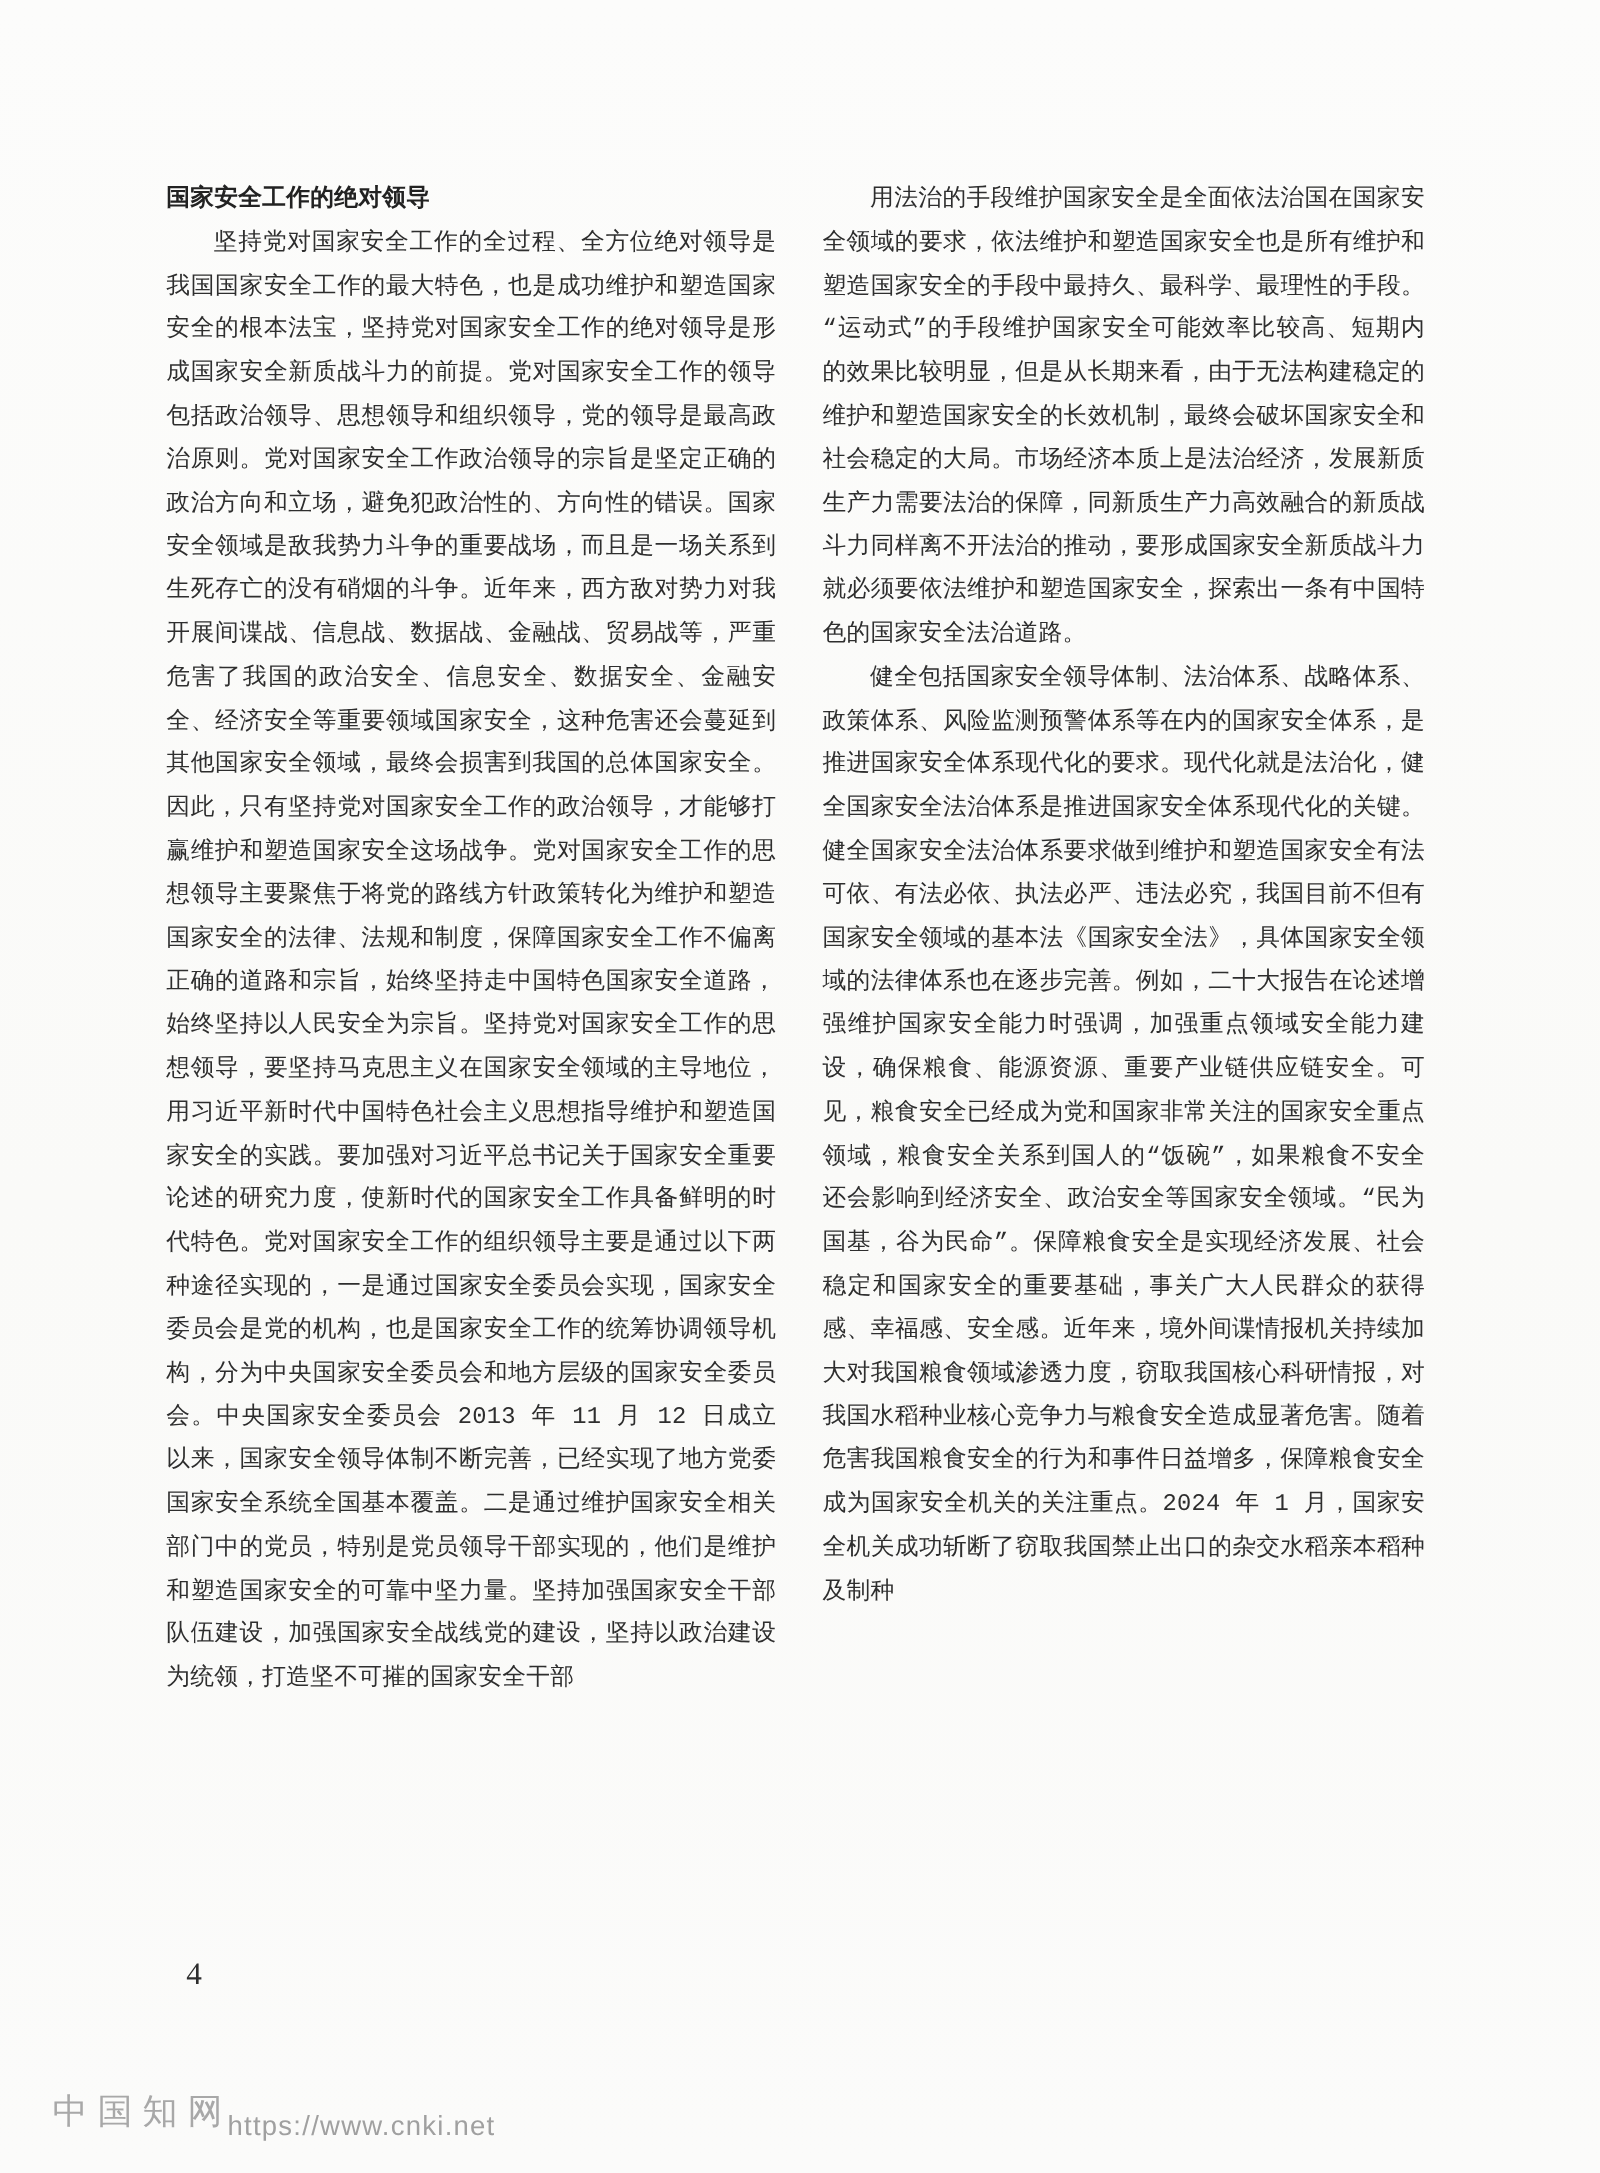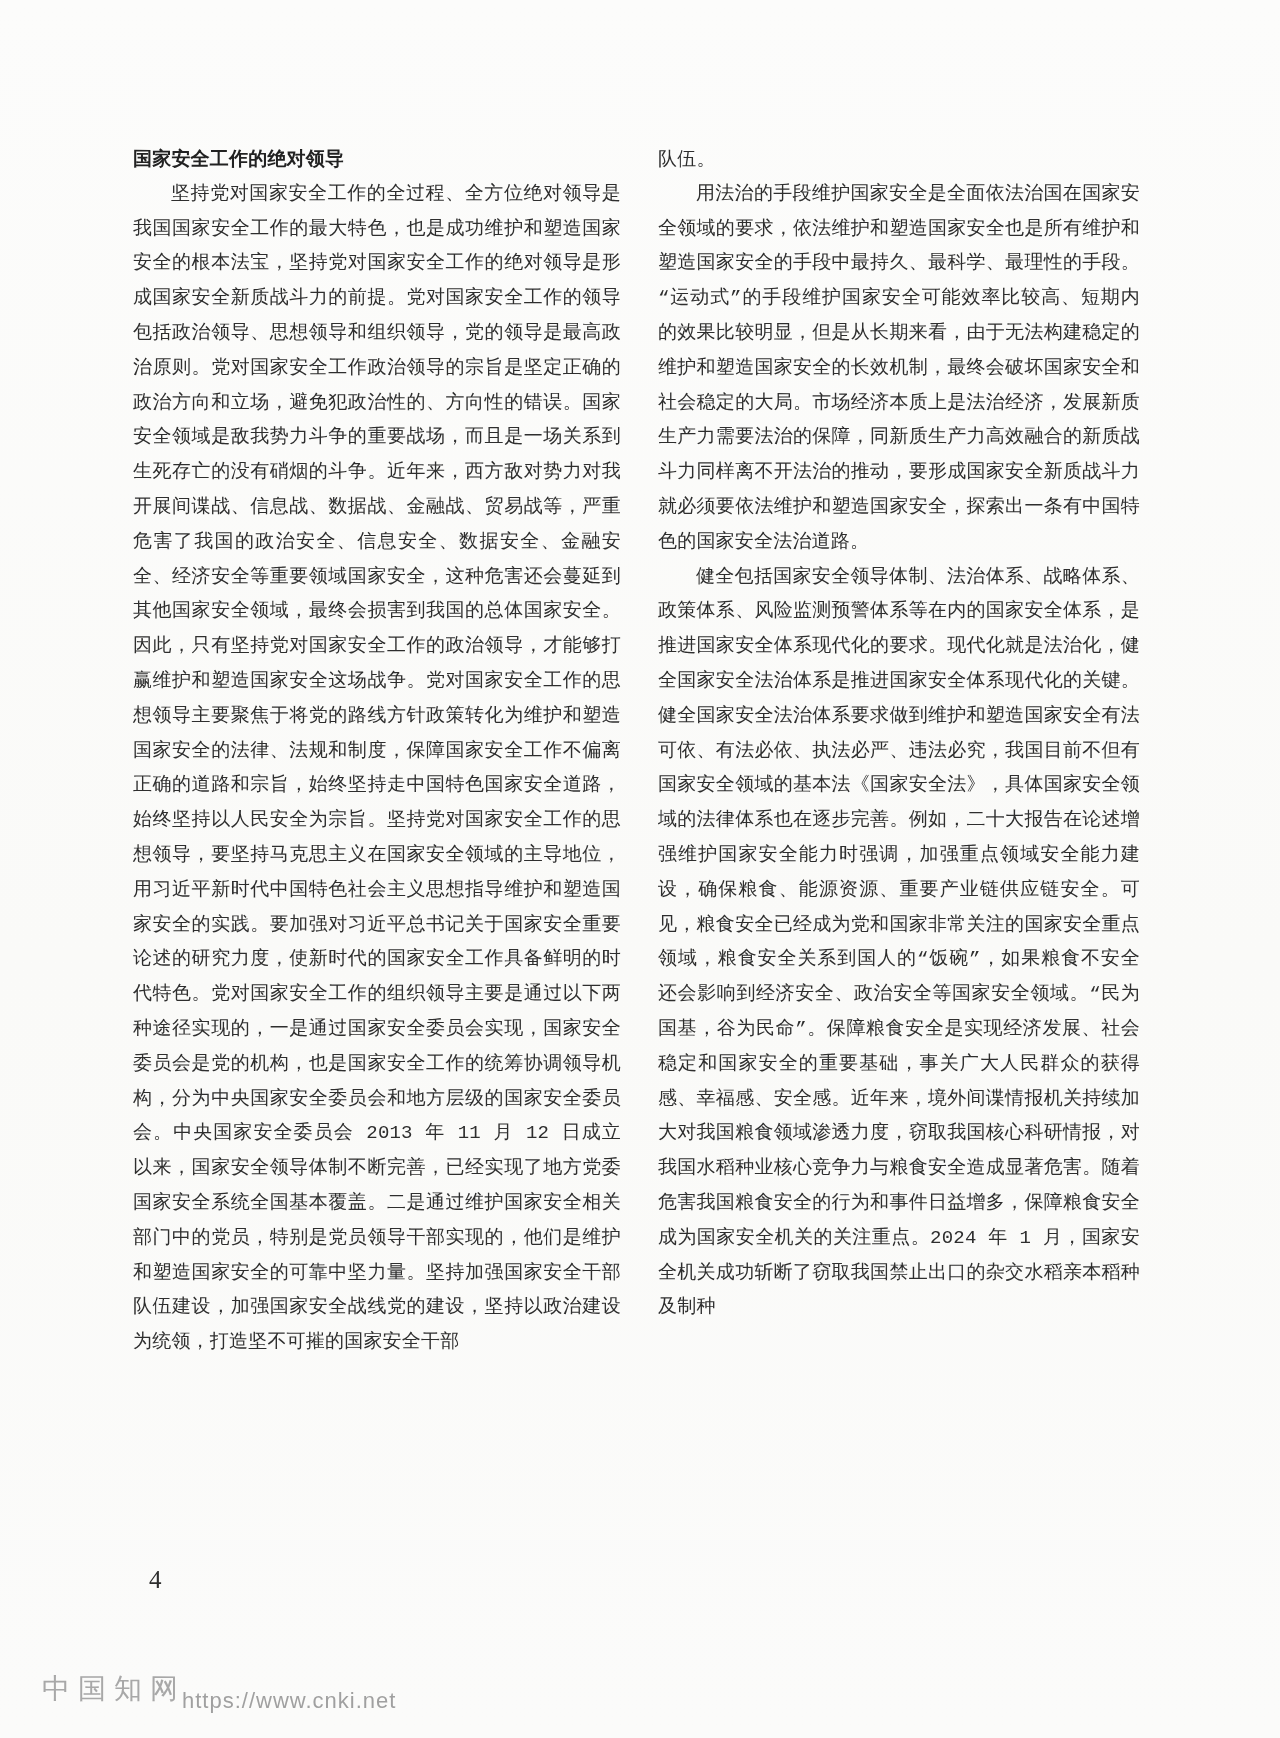--- a/index.html
+++ b/index.html
@@ -74,21 +74,20 @@
 <body>
 
 <div class="page">
 
   <div class="col" id="left-col">
     <p class="heading">国家安全工作的绝对领导</p>
     <p class="indent">坚持党对国家安全工作的全过程、全方位绝对领导是我国国家安全工作的最大特色，也是成功维护和塑造国家安全的根本法宝，坚持党对国家安全工作的绝对领导是形成国家安全新质战斗力的前提。党对国家安全工作的领导包括政治领导、思想领导和组织领导，党的领导是最高政治原则。党对国家安全工作政治领导的宗旨是坚定正确的政治方向和立场，避免犯政治性的、方向性的错误。国家安全领域是敌我势力斗争的重要战场，而且是一场关系到生死存亡的没有硝烟的斗争。近年来，西方敌对势力对我开展间谍战、信息战、数据战、金融战、贸易战等，严重危害了我国的政治安全、信息安全、数据安全、金融安全、经济安全等重要领域国家安全，这种危害还会蔓延到其他国家安全领域，最终会损害到我国的总体国家安全。因此，只有坚持党对国家安全工作的政治领导，才能够打赢维护和塑造国家安全这场战争。党对国家安全工作的思想领导主要聚焦于将党的路线方针政策转化为维护和塑造国家安全的法律、法规和制度，保障国家安全工作不偏离正确的道路和宗旨，始终坚持走中国特色国家安全道路，始终坚持以人民安全为宗旨。坚持党对国家安全工作的思想领导，要坚持马克思主义在国家安全领域的主导地位，用习近平新时代中国特色社会主义思想指导维护和塑造国家安全的实践。要加强对习近平总书记关于国家安全重要论述的研究力度，使新时代的国家安全工作具备鲜明的时代特色。党对国家安全工作的组织领导主要是通过以下两种途径实现的，一是通过国家安全委员会实现，国家安全委员会是党的机构，也是国家安全工作的统筹协调领导机构，分为中央国家安全委员会和地方层级的国家安全委员会。中央国家安全委员会 2013 年 11 月 12 日成立以来，国家安全领导体制不断完善，已经实现了地方党委国家安全系统全国基本覆盖。二是通过维护国家安全相关部门中的党员，特别是党员领导干部实现的，他们是维护和塑造国家安全的可靠中坚力量。坚持加强国家安全干部队伍建设，加强国家安全战线党的建设，坚持以政治建设为统领，打造坚不可摧的国家安全干部</p>
   </div>
 
   <div class="col" id="right-col">
-    <p>队伍。</p>
     <p class="indent">用法治的手段维护国家安全是全面依法治国在国家安全领域的要求，依法维护和塑造国家安全也是所有维护和塑造国家安全的手段中最持久、最科学、最理性的手段。“运动式”的手段维护国家安全可能效率比较高、短期内的效果比较明显，但是从长期来看，由于无法构建稳定的维护和塑造国家安全的长效机制，最终会破坏国家安全和社会稳定的大局。市场经济本质上是法治经济，发展新质生产力需要法治的保障，同新质生产力高效融合的新质战斗力同样离不开法治的推动，要形成国家安全新质战斗力就必须要依法维护和塑造国家安全，探索出一条有中国特色的国家安全法治道路。</p>
     <p class="indent">健全包括国家安全领导体制、法治体系、战略体系、政策体系、风险监测预警体系等在内的国家安全体系，是推进国家安全体系现代化的要求。现代化就是法治化，健全国家安全法治体系是推进国家安全体系现代化的关键。健全国家安全法治体系要求做到维护和塑造国家安全有法可依、有法必依、执法必严、违法必究，我国目前不但有国家安全领域的基本法《国家安全法》，具体国家安全领域的法律体系也在逐步完善。例如，二十大报告在论述增强维护国家安全能力时强调，加强重点领域安全能力建设，确保粮食、能源资源、重要产业链供应链安全。可见，粮食安全已经成为党和国家非常关注的国家安全重点领域，粮食安全关系到国人的“饭碗”，如果粮食不安全还会影响到经济安全、政治安全等国家安全领域。“民为国基，谷为民命”。保障粮食安全是实现经济发展、社会稳定和国家安全的重要基础，事关广大人民群众的获得感、幸福感、安全感。近年来，境外间谍情报机关持续加大对我国粮食领域渗透力度，窃取我国核心科研情报，对我国水稻种业核心竞争力与粮食安全造成显著危害。随着危害我国粮食安全的行为和事件日益增多，保障粮食安全成为国家安全机关的关注重点。2024 年 1 月，国家安全机关成功斩断了窃取我国禁止出口的杂交水稻亲本稻种及制种</p>
   </div>
 
   <div class="page-number">4</div>
 
   <div class="footer">
     <span class="brand">中国知网</span>
     <span class="url">https://www.cnki.net</span>
   </div>

